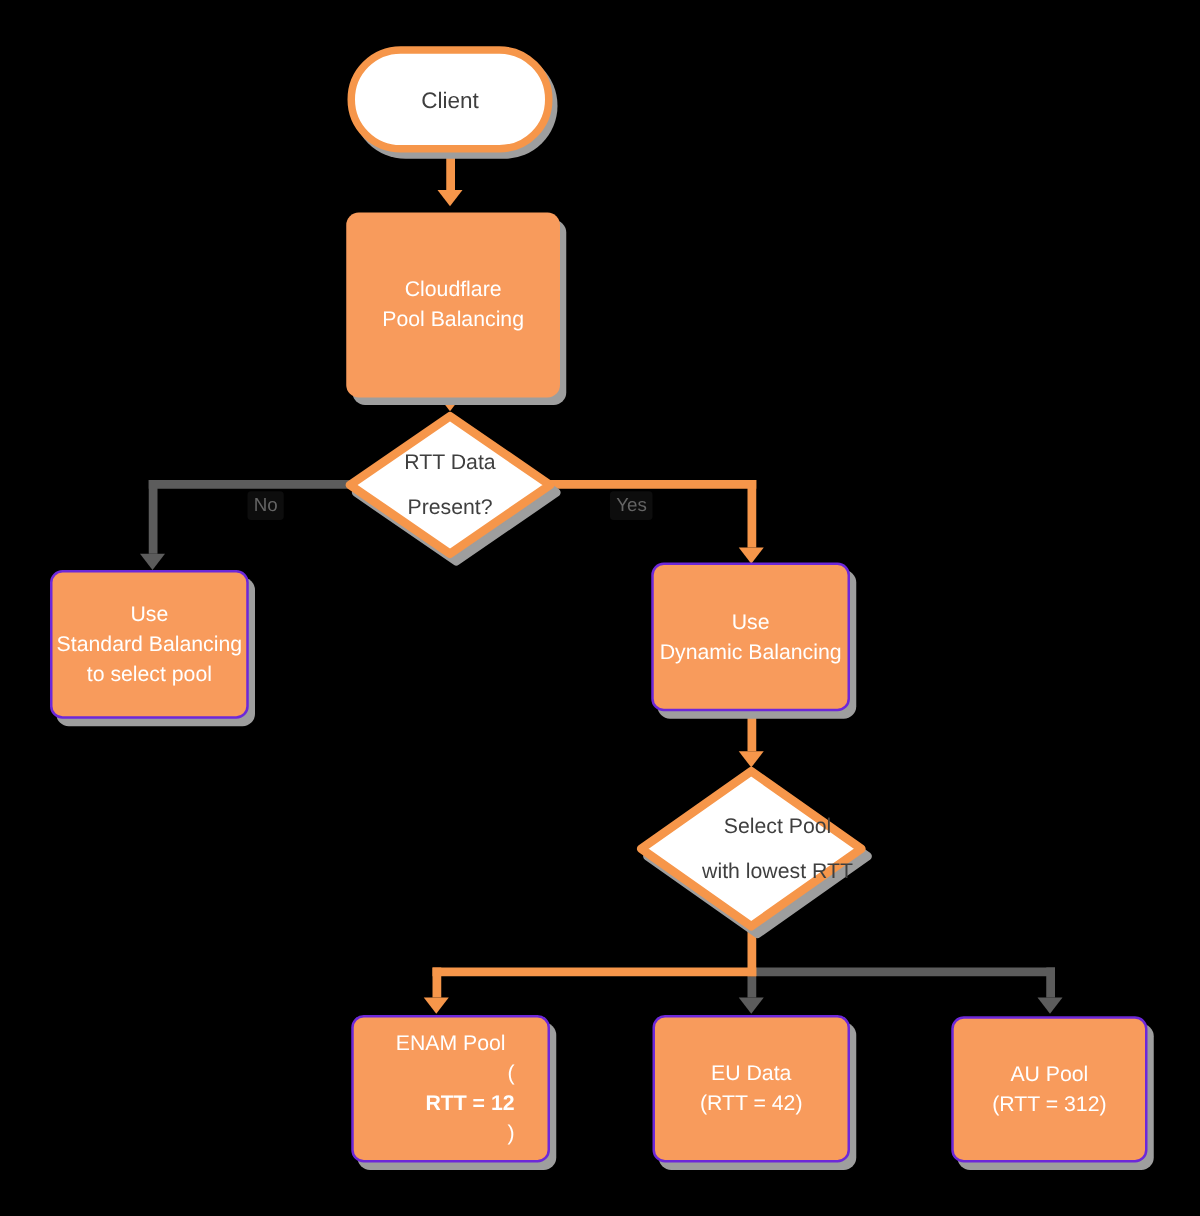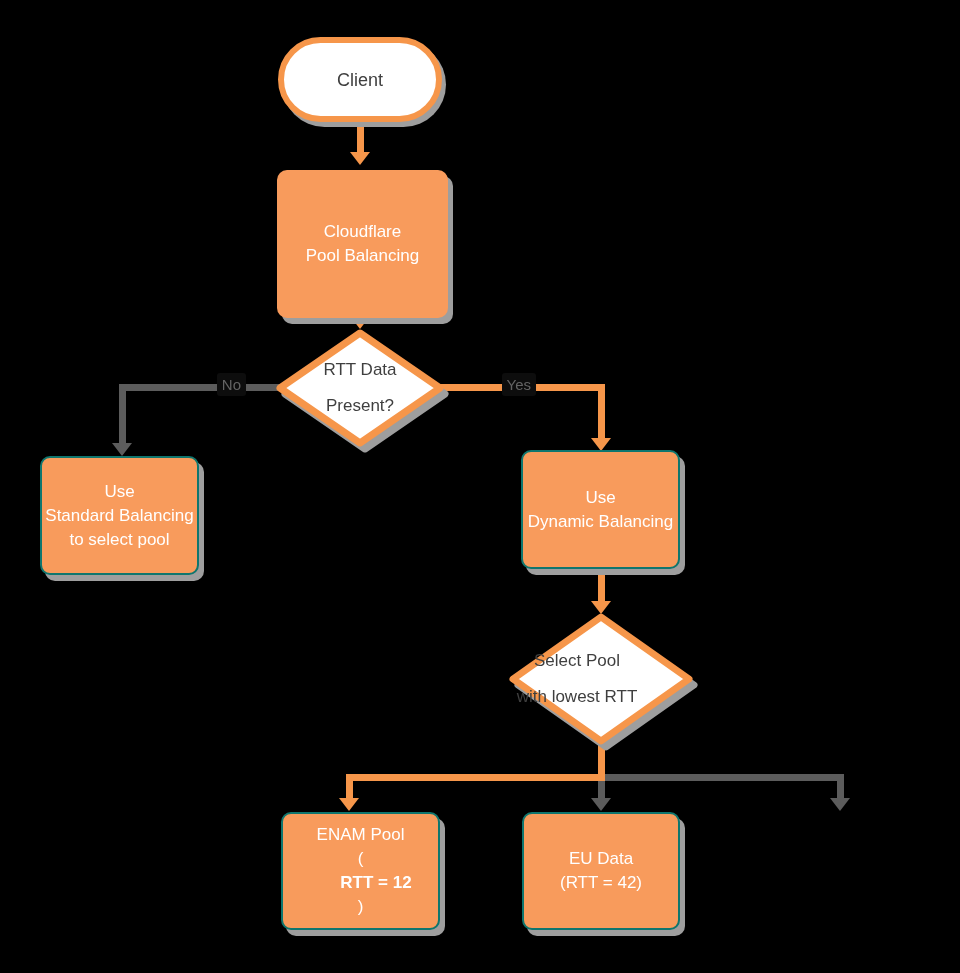--- a/index.html
+++ b/index.html
@@ -12,45 +12,45 @@
     --bg:#000000;
   }
   html,body{margin:0;padding:0;background:var(--bg);}
   #canvas{
     position:relative;width:960px;height:973px;background:var(--bg);
     font-family:"Liberation Sans",sans-serif;overflow:hidden;
   }
   
   .node{
     position:absolute;display:flex;flex-direction:column;align-items:center;justify-content:center;
-    box-sizing:border-box;text-align:center;font-size:17px;line-height:24px;
+    box-sizing:border-box;text-align:right;font-size:17px;line-height:24px;
   }
   .stadium{
     background:#FFFFFF;border:6px solid var(--orange-line);border-radius:46px;
     color:var(--text-dark);box-shadow:4px 5px 0 var(--shadow);font-size:18px;
   }
   .orect{
     background:var(--orange-fill);border-radius:10px;color:var(--text-light);
     box-shadow:5px 6px 0 var(--shadow);
   }
-  .orect.bordered{border:2px solid #0f766e;}
+  .orect.bordered{border:2px solid #6d28d9;}
   .dtext{
     position:absolute;display:flex;flex-direction:column;align-items:center;justify-content:center;
     color:var(--text-dark);font-size:17px;line-height:24px;text-align:center;gap:12px;
   }
   .node span,.dtext span{display:block;}
   
   .seg{position:absolute;}
   .seg.orange{background:var(--orange-line);}
   .seg.gray{background:var(--gray-line);}
   .arrow{position:absolute;width:0;height:0;border-left:10px solid transparent;border-right:10px solid transparent;border-top:13px solid var(--orange-line);}
   .arrow.gray{border-top-color:var(--gray-line);}
   
   .edge-label{
-    position:absolute;text-align:right;font-size:15px;color:#646464;
+    position:absolute;text-align:left;font-size:15px;color:#646464;margin-top:20px;
   }
   .edge-label span{background:#0D0D0D;padding:3px 5px;border-radius:3px;display:inline-block;}
   .bold{font-weight:bold;margin-left:31px;}
   svg{position:absolute;display:block;}
 </style>
 </head>
 <body>
 
 <div id="canvas">
 
@@ -117,33 +117,37 @@
     <span>Use</span>
     <span>Standard Balancing</span>
     <span>to select pool</span>
   </div>
 
   <div class="node orect bordered" style="left:521px;top:450px;width:159px;height:119px;">
     <span>Use</span>
     <span>Dynamic Balancing</span>
   </div>
 
-  <div class="dtext" style="left:495px;top:643px;width:164px;height:72px;">
+  <div class="dtext" style="left:540px;top:643px;width:164px;height:72px;">
     <span>Select Pool</span>
     <span>with lowest RTT</span>
   </div>
 
   <div class="node orect bordered" style="left:281px;top:812px;width:159px;height:118px;">
     <span>ENAM Pool</span>
     <span>
         <span>(</span>
         <span class="bold">RTT = 12</span>
         <span>)</span>
       </span>
   </div>
 
   <div class="node orect bordered" style="left:522px;top:812px;width:158px;height:118px;">
     <span>EU Data</span>
     <span>(RTT = 42)</span>
   </div>
 
+  <div class="node orect bordered" style="left:761px;top:813px;width:157px;height:117px;">
+    <span>AU Pool</span>
+    <span>(RTT = 312)</span>
+  </div>
 
 </div>
 
 </body></html>

